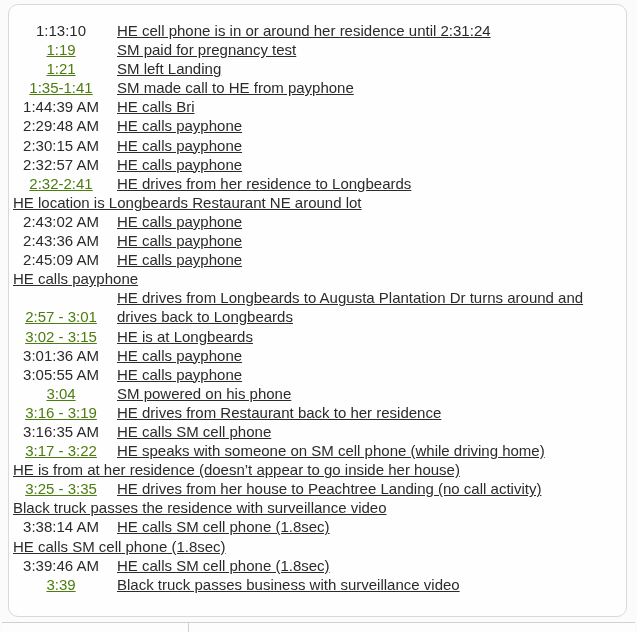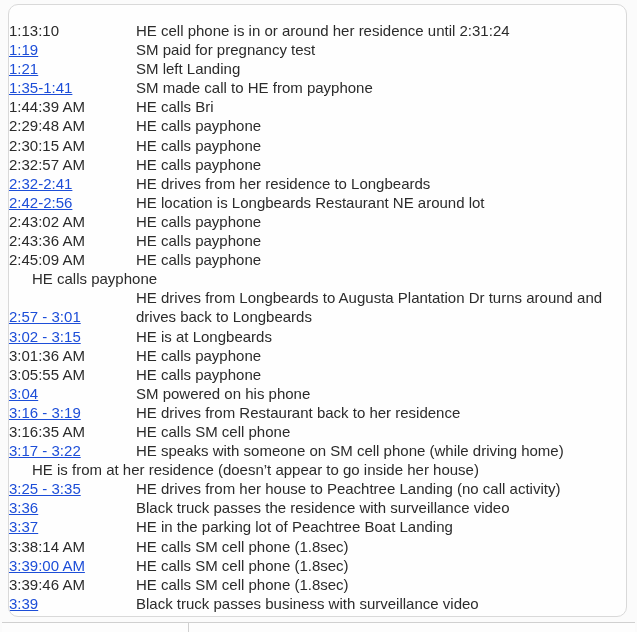--- a/index.html
+++ b/index.html
@@ -21,32 +21,33 @@
   }
   .row {
     display: flex;
     align-items: flex-end;
     font-size: 15px;
     line-height: 19.1px;
     color: #2b2b2b;
   }
   .row .time {
     flex: 0 0 104px;
-    text-align: left;
+    text-align: center;
     white-space: nowrap;
   }
   .row .time.link {
-    color: #1d4ed8;
+    color: #4d7c0f;
     text-decoration: underline;
     cursor: pointer;
   }
   .row .desc {
     flex: 1;
-    margin-left: 23px;
+    margin-left: 4px;
     padding-right: 6px;
+    text-decoration: underline;
   }
   .next-table {
     position: absolute;
     left: 2px; top: 622px;
     width: 633px; height: 10px;
     border-top: 1px solid #d0d0d0;
     background: #fdfdfd;
   }
   .next-table .divider {
     position: absolute;
@@ -99,21 +100,20 @@
     <span class="time">2:32:57 AM</span>
     <span class="desc">HE calls payphone</span>
   </div>
 
   <div class="row">
     <span class="time link">2:32-2:41</span>
     <span class="desc">HE drives from her residence to Longbeards</span>
   </div>
 
   <div class="row">
-    <span class="time link">2:42-2:56</span>
     <span class="desc">HE location is Longbeards Restaurant NE around lot</span>
   </div>
 
   <div class="row">
     <span class="time">2:43:02 AM</span>
     <span class="desc">HE calls payphone</span>
   </div>
 
   <div class="row">
     <span class="time">2:43:36 AM</span>
@@ -172,36 +172,30 @@
   <div class="row">
     <span class="desc">HE is from at her residence (doesn’t appear to go inside her house)</span>
   </div>
 
   <div class="row">
     <span class="time link">3:25 - 3:35</span>
     <span class="desc">HE drives from her house to Peachtree Landing (no call activity)</span>
   </div>
 
   <div class="row">
-    <span class="time link">3:36</span>
     <span class="desc">Black truck passes the residence with surveillance video</span>
   </div>
 
-  <div class="row">
-    <span class="time link">3:37</span>
-    <span class="desc">HE in the parking lot of Peachtree Boat Landing</span>
-  </div>
 
   <div class="row">
     <span class="time">3:38:14 AM</span>
     <span class="desc">HE calls SM cell phone (1.8sec)</span>
   </div>
 
   <div class="row">
-    <span class="time link">3:39:00 AM</span>
     <span class="desc">HE calls SM cell phone (1.8sec)</span>
   </div>
 
   <div class="row">
     <span class="time">3:39:46 AM</span>
     <span class="desc">HE calls SM cell phone (1.8sec)</span>
   </div>
 
   <div class="row">
     <span class="time link">3:39</span>

